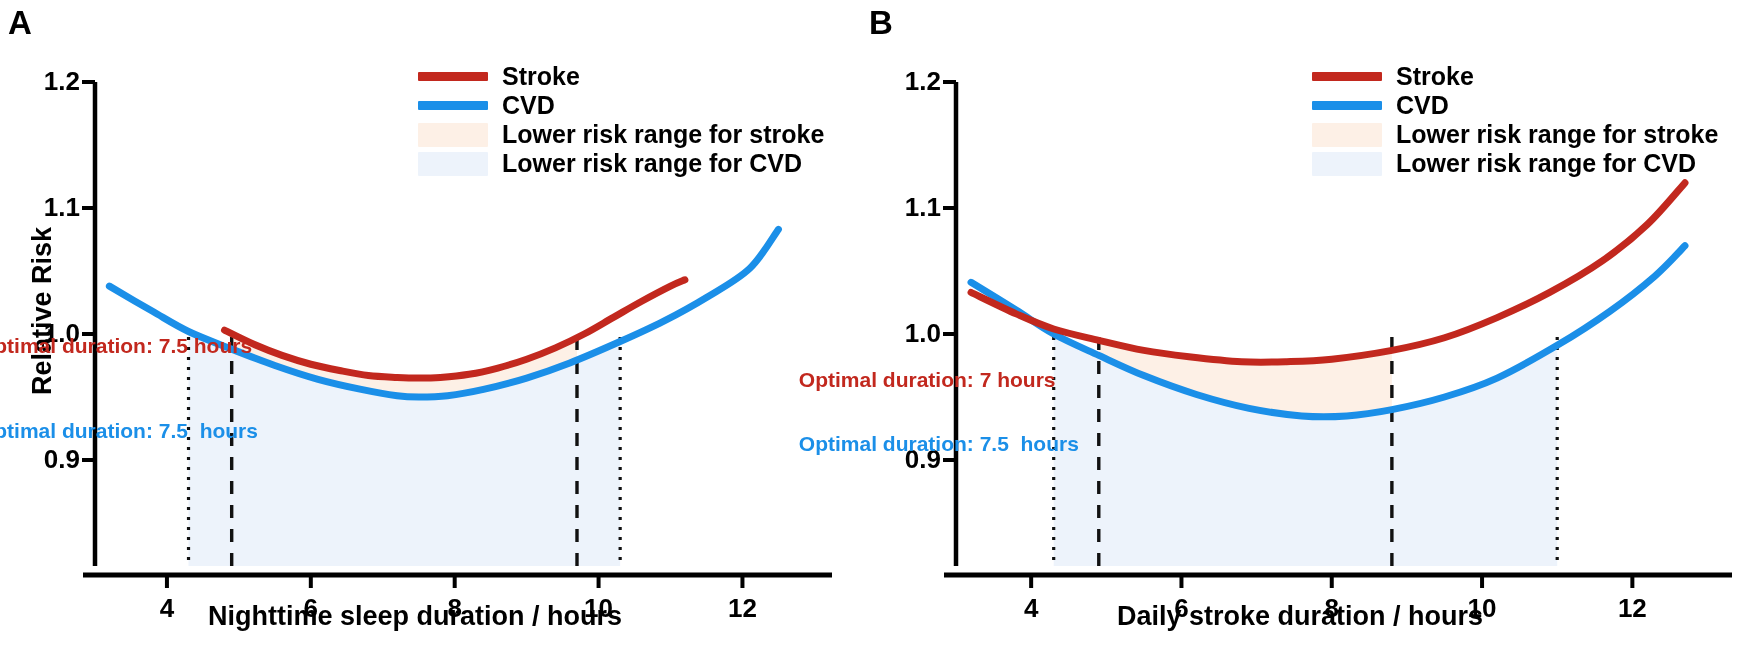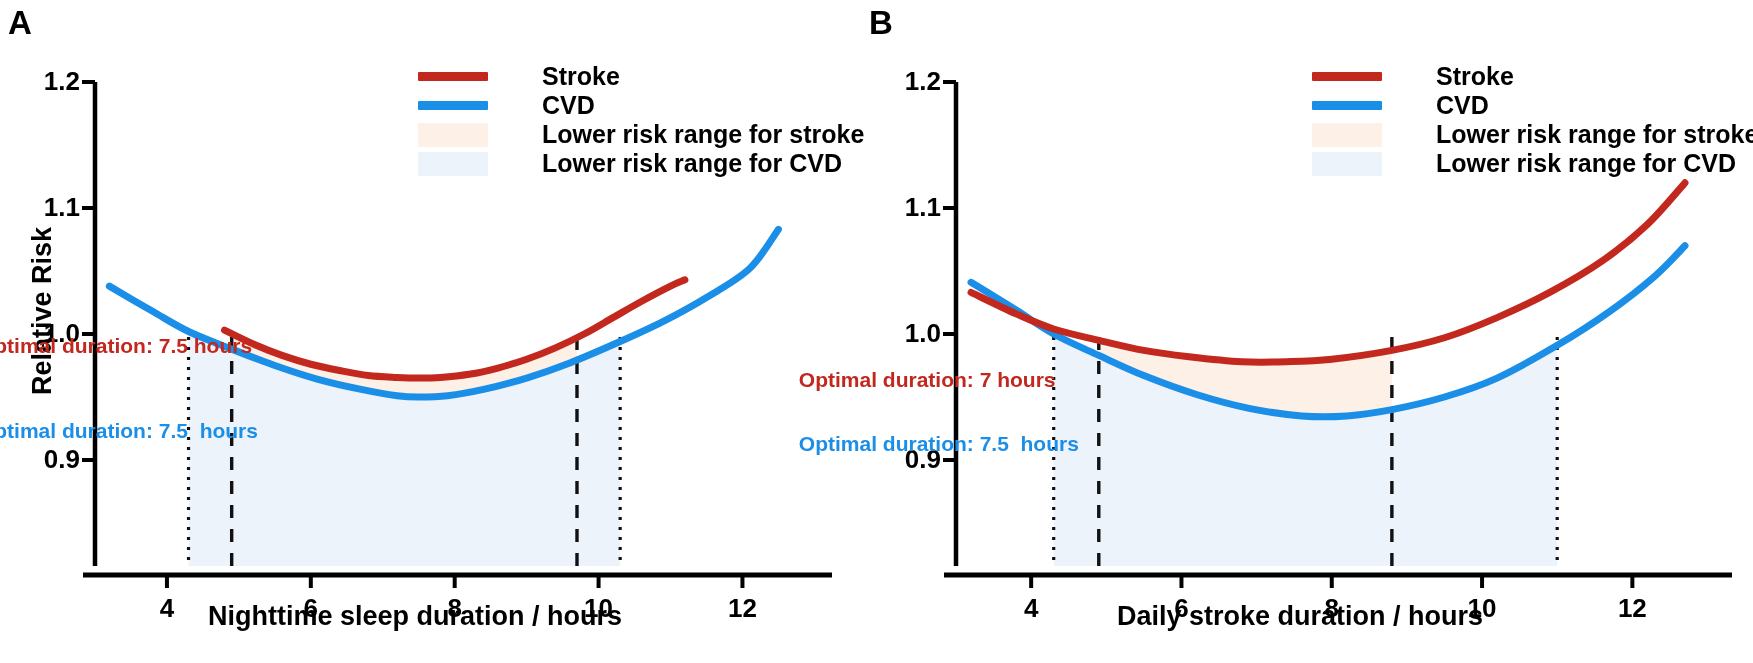--- a/index.html
+++ b/index.html
@@ -24,21 +24,21 @@
   .xlabel{
     position:absolute;font-weight:bold;font-size:27px;color:#000;
     white-space:nowrap;text-align:center;
   }
   #panel-a .xlabel{left:0;top:601px;width:830px;}
   #panel-b .xlabel{left:0;top:601px;width:880px;}
   .tick-label{position:absolute;font-weight:bold;font-size:26px;color:#000;white-space:nowrap;}
   .ytick-label{text-align:right;}
   .xtick-label{text-align:center;}
   .legend{position:absolute;}
-  .legend-row{display:flex;align-items:center;height:29px;gap:40px;}
+  .legend-row{display:flex;align-items:center;height:29px;}
   .legend-swatch{width:70px;height:9px;margin-right:14px;flex:none;border-radius:1px;}
   .legend-swatch.block{height:24px;}
   .legend-text{font-weight:bold;font-size:25px;color:#000;white-space:nowrap;line-height:1;}
   .annot{position:absolute;font-weight:bold;font-size:21px;white-space:pre;line-height:1;}
 </style>
 </head>
 <body>
 
 <div id="figure">
 

